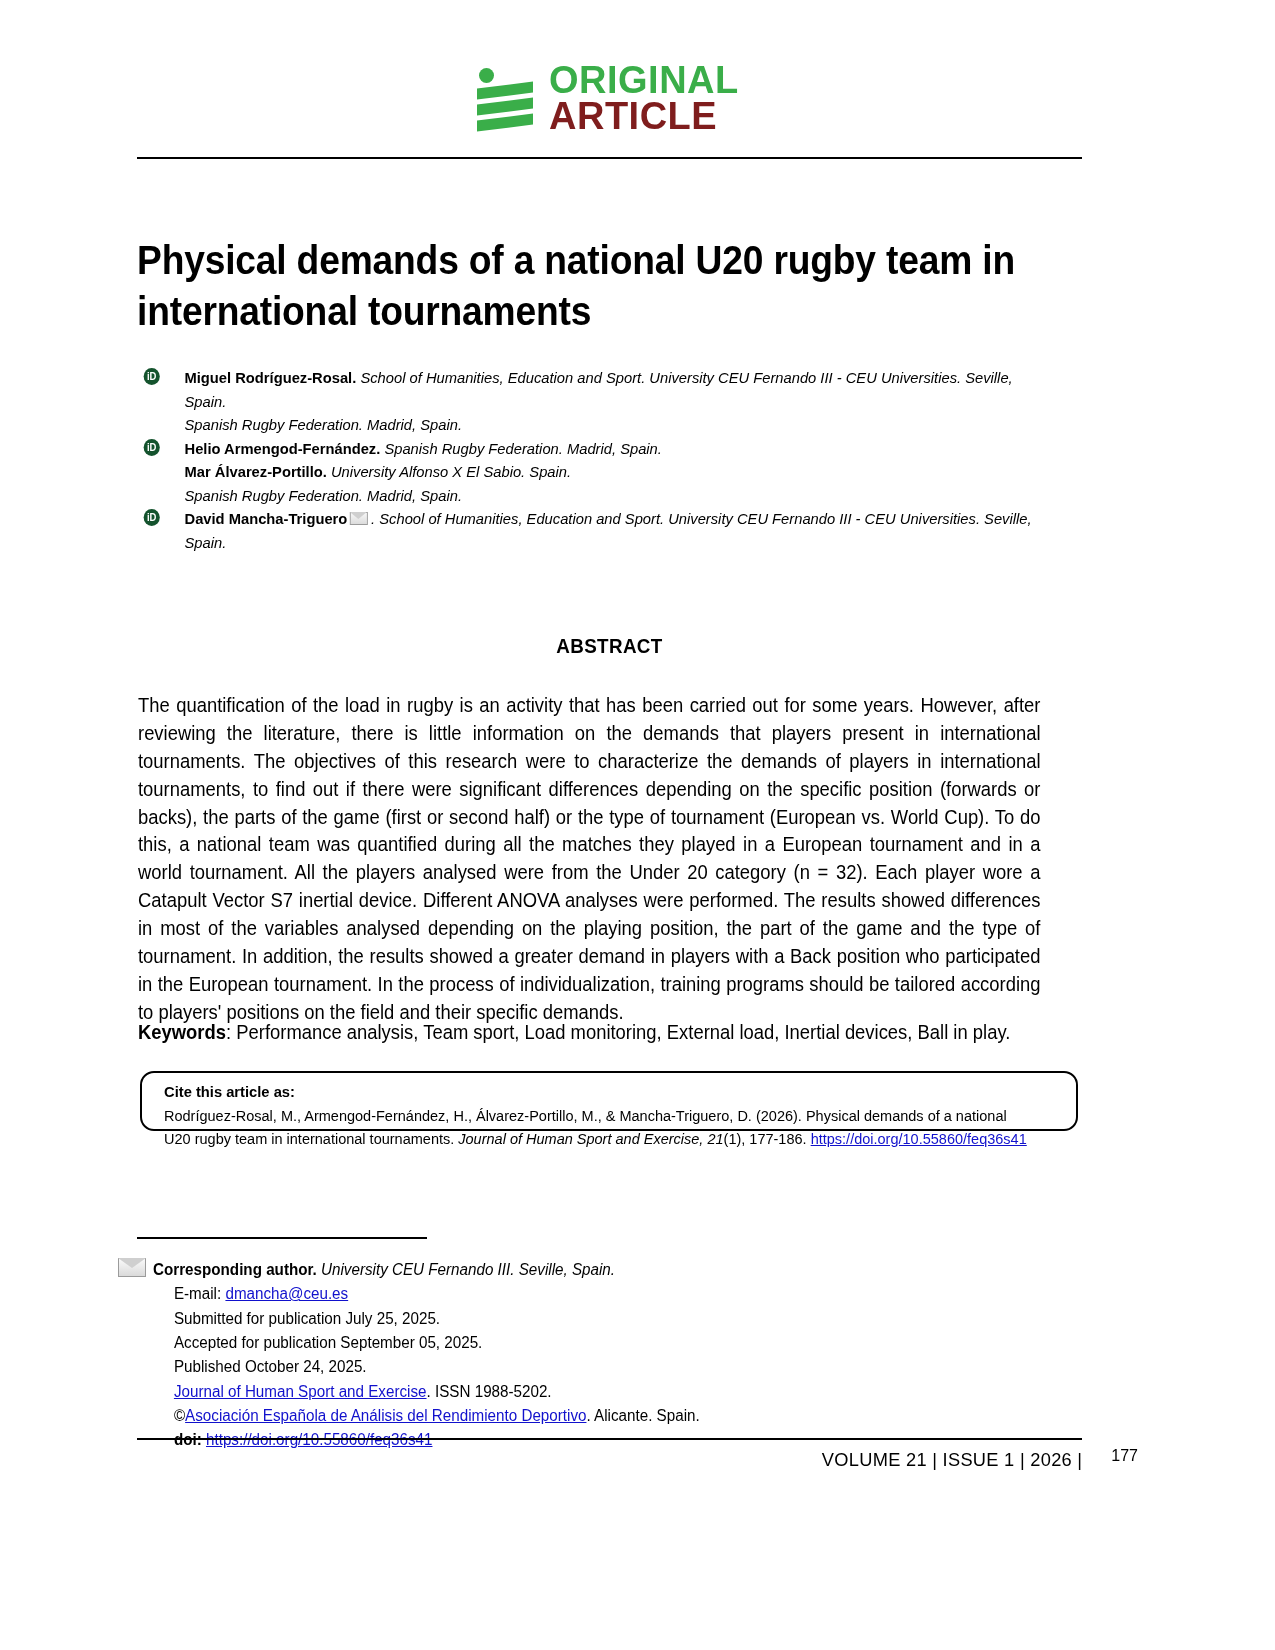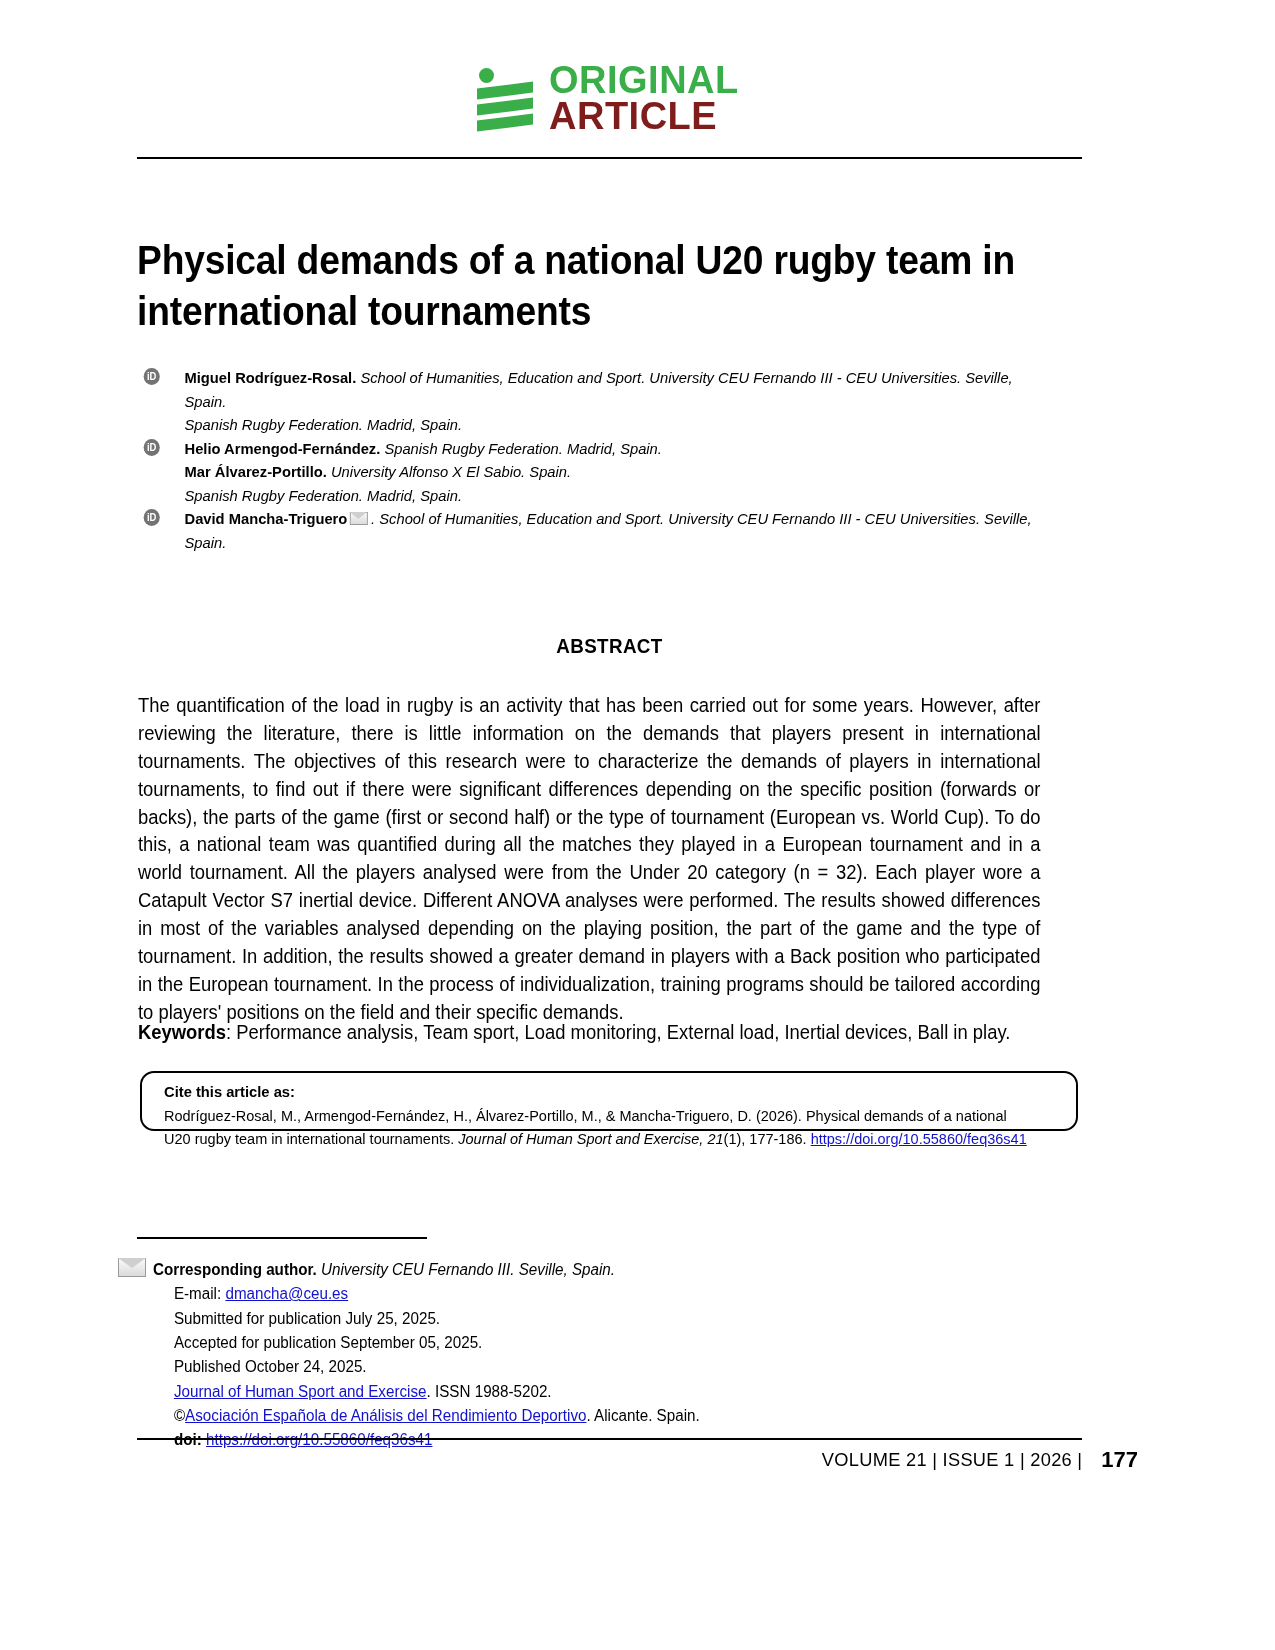--- a/index.html
+++ b/index.html
@@ -121,21 +121,21 @@
     min-height: 22px;
   }
   .author-row .continued { display: block; }
   .orcid {
     position: absolute;
     left: 7px;
     top: 2px;
     width: 17px;
     height: 17px;
     border-radius: 50%;
-    background: #737373;
+    background: #14532d;
     color: #ffffff;
     font-size: 10px;
     font-weight: bold;
     line-height: 17px;
     text-align: center;
     font-family: "Liberation Sans", sans-serif;
   }
   .a-name { font-weight: bold; }
   .a-aff  { font-style: italic; }
   .env-inline {
@@ -297,22 +297,22 @@
     letter-spacing: 0.3px;
     font-family: "Liberation Sans Narrow", "Liberation Sans", sans-serif;
     transform: scaleX(0.96);
     transform-origin: right top;
     white-space: nowrap;
   }
   .footer-page {
     position: absolute;
     right: 137px;
     top: 1447px;
-    font-size: 22px;
-    font-weight: bold;
+    font-size: 16px;
+    font-weight: normal;
     font-family: "Liberation Sans Narrow", "Liberation Sans", sans-serif;
   }
 </style>
 </head>
 <body>
 
 <div class="page">
 
   <div class="header-block">
     <div class="logo-wrap">

